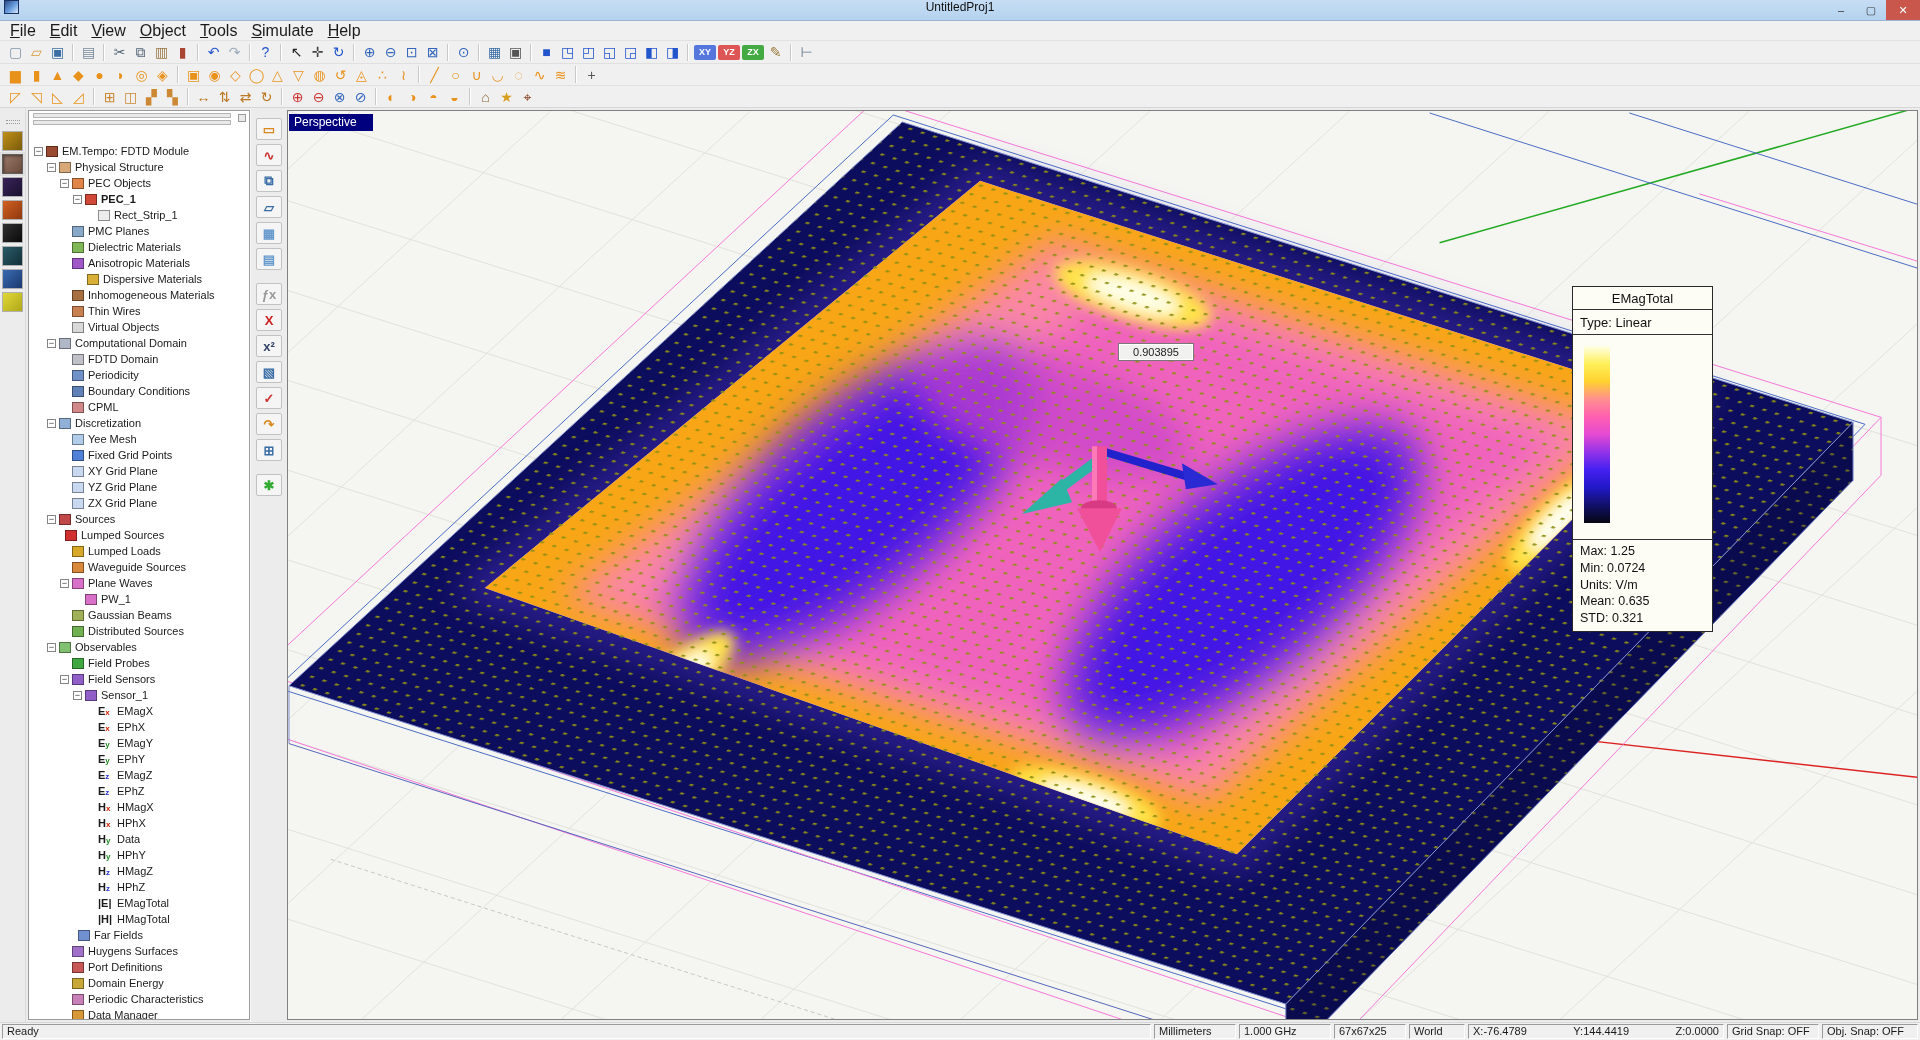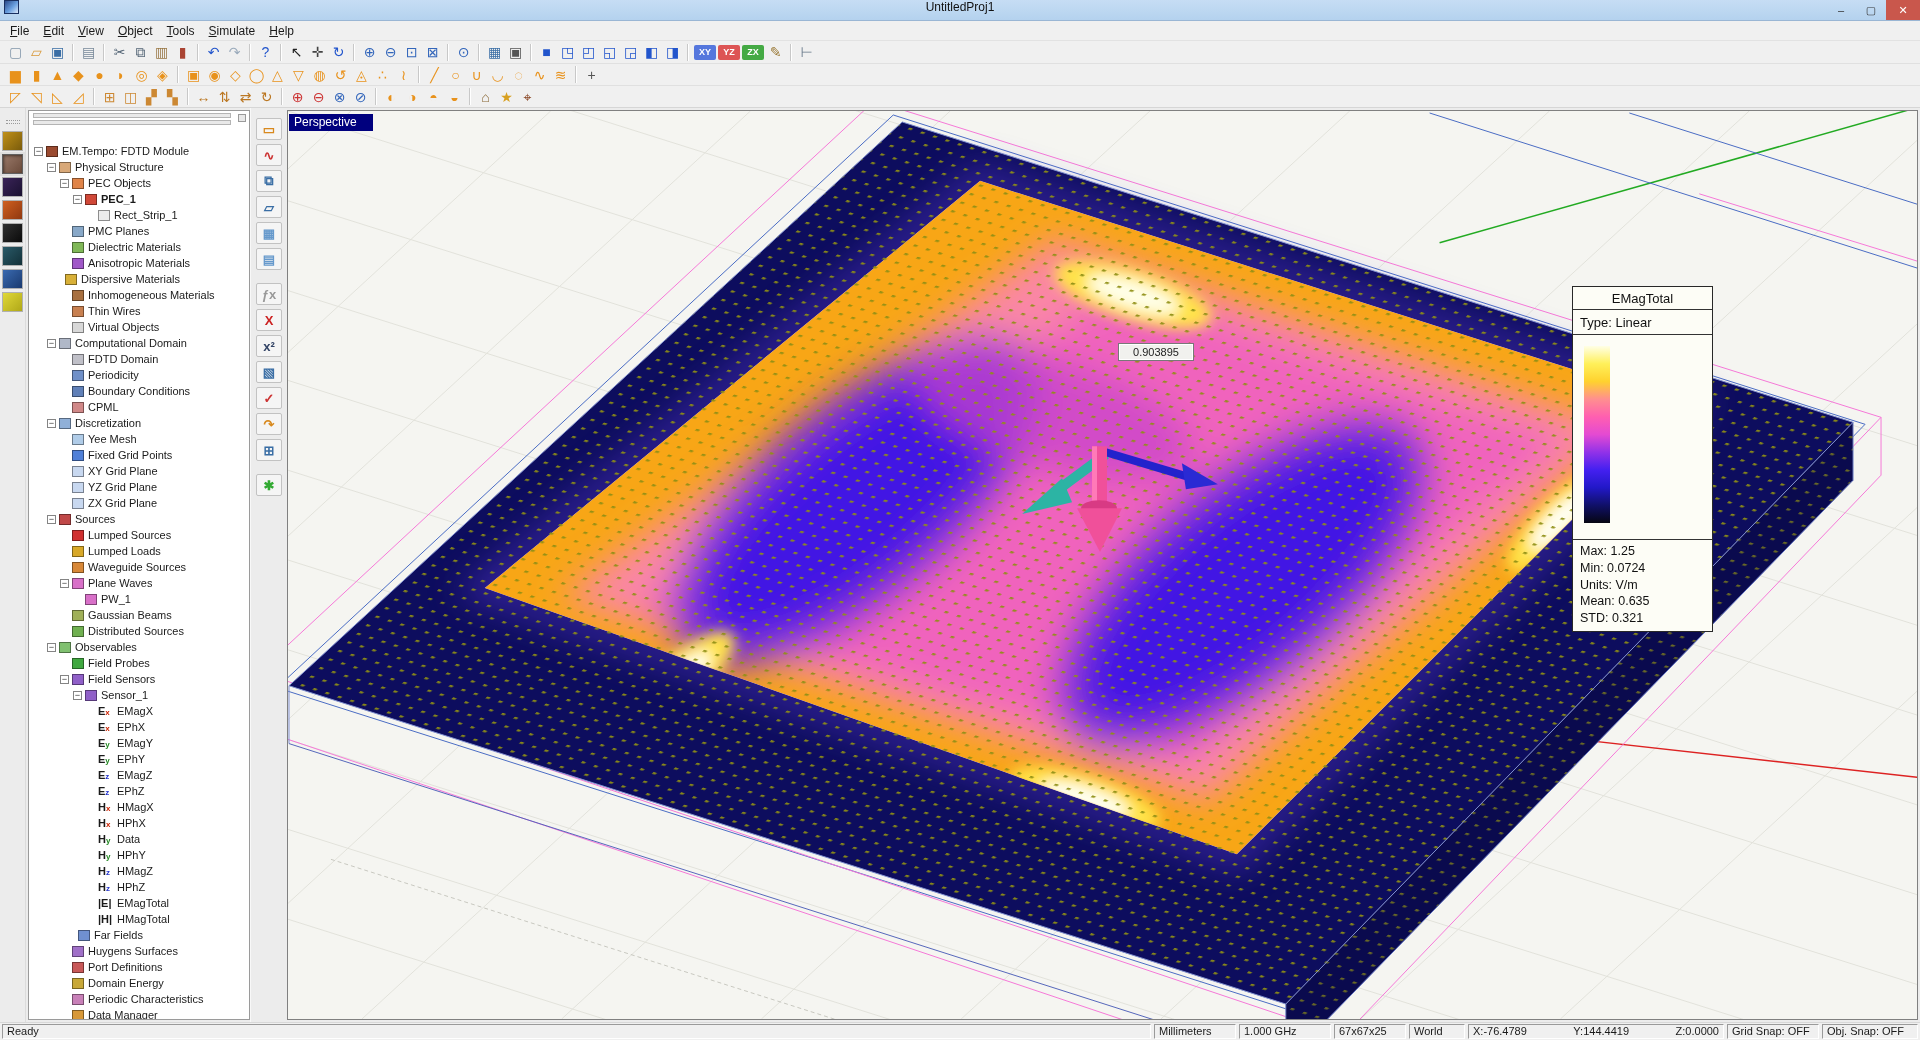--- a/index.html
+++ b/index.html
@@ -9,21 +9,21 @@
   
   .titlebar { height:21px; background:linear-gradient(#c6ddf4,#b4d2ee); display:flex; position:relative; border-bottom:1px solid #9ab6d4; }
   .appicon { width:15px; height:14px; margin-left:4px; background:linear-gradient(135deg,#2a4a8a,#6aa0e0 55%,#dce8f8); border:1px solid #1a3060; }
   .tb-title { position:absolute; left:0; right:0; text-align:center; font-size:12px; color:#111; }
   .winbtns { margin-left:auto; display:flex; height:100%; }
   .winbtn { width:30px; height:100%; display:flex; align-items:center; justify-content:center; font-size:11px; color:#333; }
   .winbtn.close { background:#c9574c; color:#fff; width:34px; }
 
   
   .menubar { height:20px; background:#f0f0f0; display:flex; align-items:center; padding-left:3px; border-bottom:1px solid #e2e2e2; }
-  .menu-item { display:inline-block; padding:2px 7px; font-size:12px; }
+  .menu-item { display:inline-block; padding:2px 7px; font-size:16px; }
   .menu-item::first-letter { text-decoration:underline; }
 
   
   .toolbar { display:flex; align-items:center; background:#f0f0f0; padding-left:5px; }
   .t1 { height:23px; border-bottom:1px solid #e0e0e0; }
   .t2 { height:22px; border-bottom:1px solid #e0e0e0; }
   .t3 { height:22px; border-bottom:1px solid #d6d6d6; }
   .tbi { width:21px; height:19px; display:flex; align-items:center; justify-content:center; font-size:14px; line-height:1; flex:none; }
   .tbi.chip { width:22px; height:15px; font-size:9px; font-weight:bold; border-radius:2px; margin:0 1px; }
   .tbsep { width:2px; height:17px; border-left:1px solid #c8c8c8; border-right:1px solid #ffffff; margin:0 4px; flex:none; }
@@ -259,21 +259,21 @@
         <div class="tree-row" style="padding-left: 31px;">
           <div class="spacer"></div>
           <div class="ticon" style="background: rgb(128, 184, 88);"></div>
           <span class="tlabel">Dielectric Materials</span>
         </div>
         <div class="tree-row" style="padding-left: 31px;">
           <div class="spacer"></div>
           <div class="ticon" style="background: rgb(160, 88, 200);"></div>
           <span class="tlabel">Anisotropic Materials</span>
         </div>
-        <div class="tree-row" style="padding-left: 24px;">
+        <div class="tree-row" style="padding-left: 46px;">
           <div class="spacer"></div>
           <div class="ticon" style="background: rgb(216, 176, 56);"></div>
           <span class="tlabel">Dispersive Materials</span>
         </div>
         <div class="tree-row" style="padding-left: 31px;">
           <div class="spacer"></div>
           <div class="ticon" style="background: rgb(168, 112, 64);"></div>
           <span class="tlabel">Inhomogeneous Materials</span>
         </div>
         <div class="tree-row" style="padding-left: 31px;">
@@ -339,21 +339,21 @@
         <div class="tree-row" style="padding-left: 31px;">
           <div class="spacer"></div>
           <div class="ticon" style="background: rgb(200, 216, 240);"></div>
           <span class="tlabel">ZX Grid Plane</span>
         </div>
         <div class="tree-row" style="padding-left: 18px;">
           <div class="exp">−</div>
           <div class="ticon" style="background: rgb(192, 72, 72);"></div>
           <span class="tlabel">Sources</span>
         </div>
-        <div class="tree-row" style="padding-left: 31px;">
+        <div class="tree-row" style="padding-left: 24px;">
           <div class="spacer"></div>
           <div class="ticon" style="background: rgb(208, 48, 48);"></div>
           <span class="tlabel">Lumped Sources</span>
         </div>
         <div class="tree-row" style="padding-left: 31px;">
           <div class="spacer"></div>
           <div class="ticon" style="background: rgb(216, 168, 40);"></div>
           <span class="tlabel">Lumped Loads</span>
         </div>
         <div class="tree-row" style="padding-left: 31px;">

